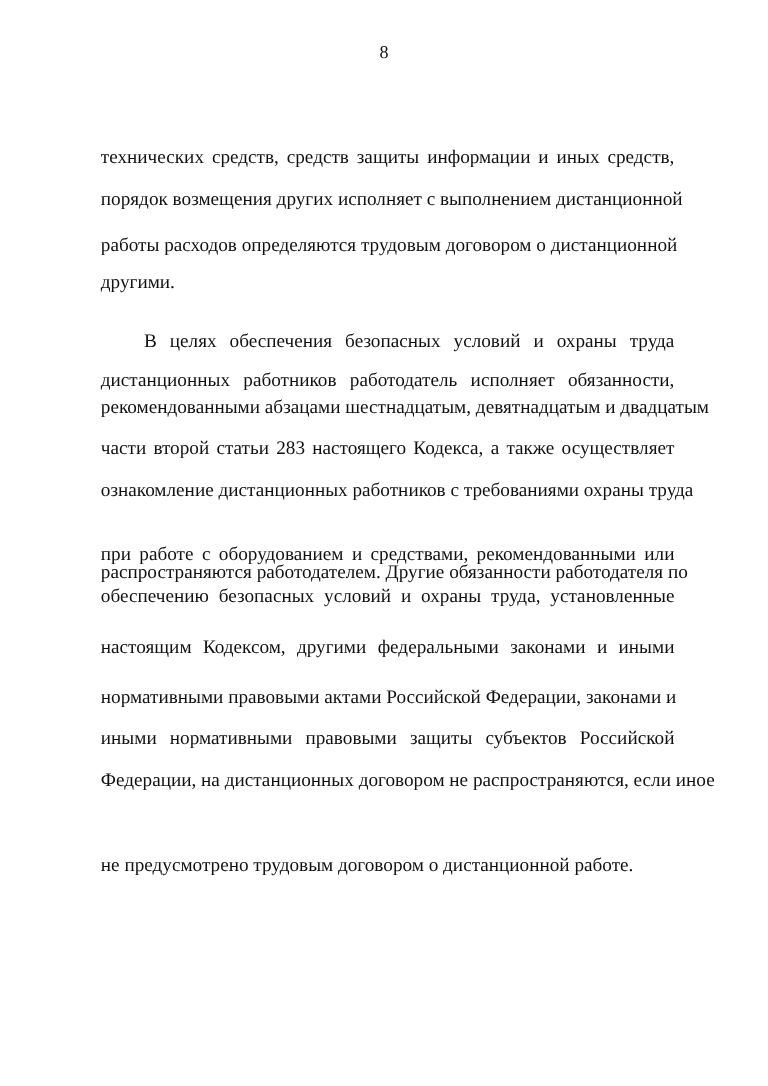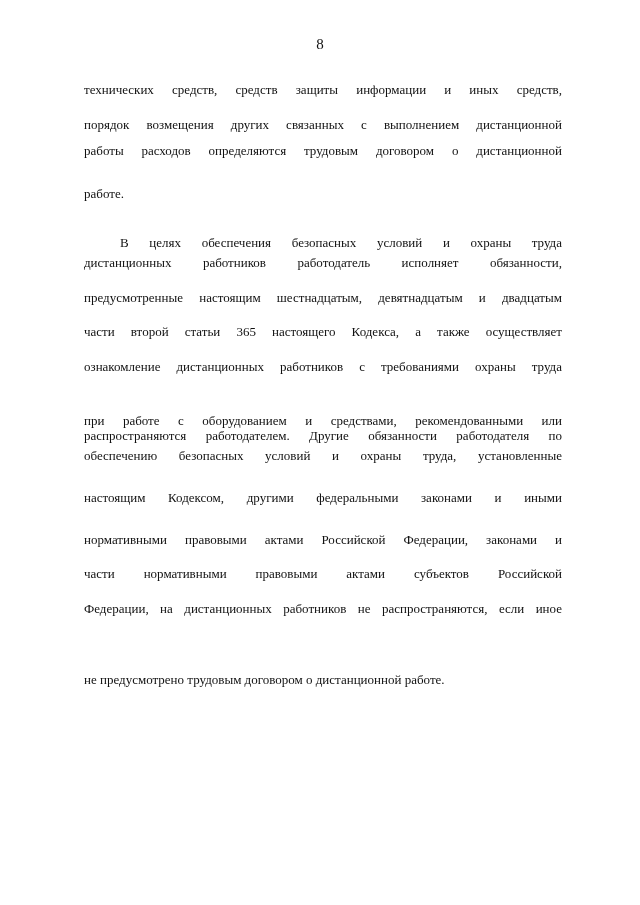--- a/index.html
+++ b/index.html
@@ -1,45 +1,45 @@
 <!DOCTYPE html>
 <html><head>
 <meta charset="utf-8">
 <style>
   html, body { margin: 0; padding: 0; background: #ffffff; }
   body { width: 640px; height: 905px; position: relative; overflow: hidden;
          font-family: "Liberation Serif", "DejaVu Serif", serif; color: #111; }
   .page-number { position: absolute; top: 36px; left: 0; width: 640px; text-align: center;
                  font-size: 15px; }
-  .line { position: absolute; left: 84px; width: 478px; font-size: 13px; line-height: 20px;
-          text-align: justify; text-align-last: justify; white-space: nowrap; }
+  .line { position: absolute; left: 84px; width: 478px; font-size: 16px; line-height: 20px;
+          text-align: justify; text-align-last: justify; white-space: nowrap; margin-top: 42px; }
   .line.indent { left: 120px; width: 442px; }
   .line.last { text-align-last: left; }
 </style>
 </head>
 <body>
 
 <div>
   <div class="page-number">8</div>
 
   <div>
     <div class="line" style="top:80px">технических средств, средств защиты информации и иных средств,</div>
-    <div class="line" style="top:115px">порядок возмещения других связанных с выполнением дистанционной</div>
-    <div class="line" style="top:141px">работы расходов определяются трудовым договором о дистанционной</div>
-    <div class="line last" style="top:184px">работе.</div>
+    <div class="line" style="top:115px">порядок возмещения других исполняет с выполнением дистанционной</div>
+    <div class="line" style="top:153px">работы расходов определяются трудовым договором о дистанционной</div>
+    <div class="line last" style="top:184px">другими.</div>
   </div>
 
   <div>
     <div class="line indent" style="top:233px">В целях обеспечения безопасных условий и охраны труда</div>
-    <div class="line" style="top:253px">дистанционных работников работодатель исполняет обязанности,</div>
-    <div class="line" style="top:288px">предусмотренные настоящим шестнадцатым, девятнадцатым и двадцатым</div>
-    <div class="line" style="top:322px">части второй статьи 365 настоящего Кодекса, а также осуществляет</div>
+    <div class="line" style="top:266px">дистанционных работников работодатель исполняет обязанности,</div>
+    <div class="line" style="top:288px">рекомендованными абзацами шестнадцатым, девятнадцатым и двадцатым</div>
+    <div class="line" style="top:322px">части второй статьи 283 настоящего Кодекса, а также осуществляет</div>
     <div class="line" style="top:357px">ознакомление дистанционных работников с требованиями охраны труда</div>
     <div class="line" style="top:411px">при работе с оборудованием и средствами, рекомендованными или</div>
     <div class="line" style="top:426px">распространяются работодателем. Другие обязанности работодателя по</div>
     <div class="line" style="top:446px">обеспечению безопасных условий и охраны труда, установленные</div>
     <div class="line" style="top:488px">настоящим Кодексом, другими федеральными законами и иными</div>
     <div class="line" style="top:530px">нормативными правовыми актами Российской Федерации, законами и</div>
-    <div class="line" style="top:564px">части нормативными правовыми актами субъектов Российской</div>
-    <div class="line" style="top:599px">Федерации, на дистанционных работников не распространяются, если иное</div>
+    <div class="line" style="top:564px">иными нормативными правовыми защиты субъектов Российской</div>
+    <div class="line" style="top:599px">Федерации, на дистанционных договором не распространяются, если иное</div>
     <div class="line last" style="top:670px">не предусмотрено трудовым договором о дистанционной работе.</div>
   </div>
 </div>
 
 </body></html>

